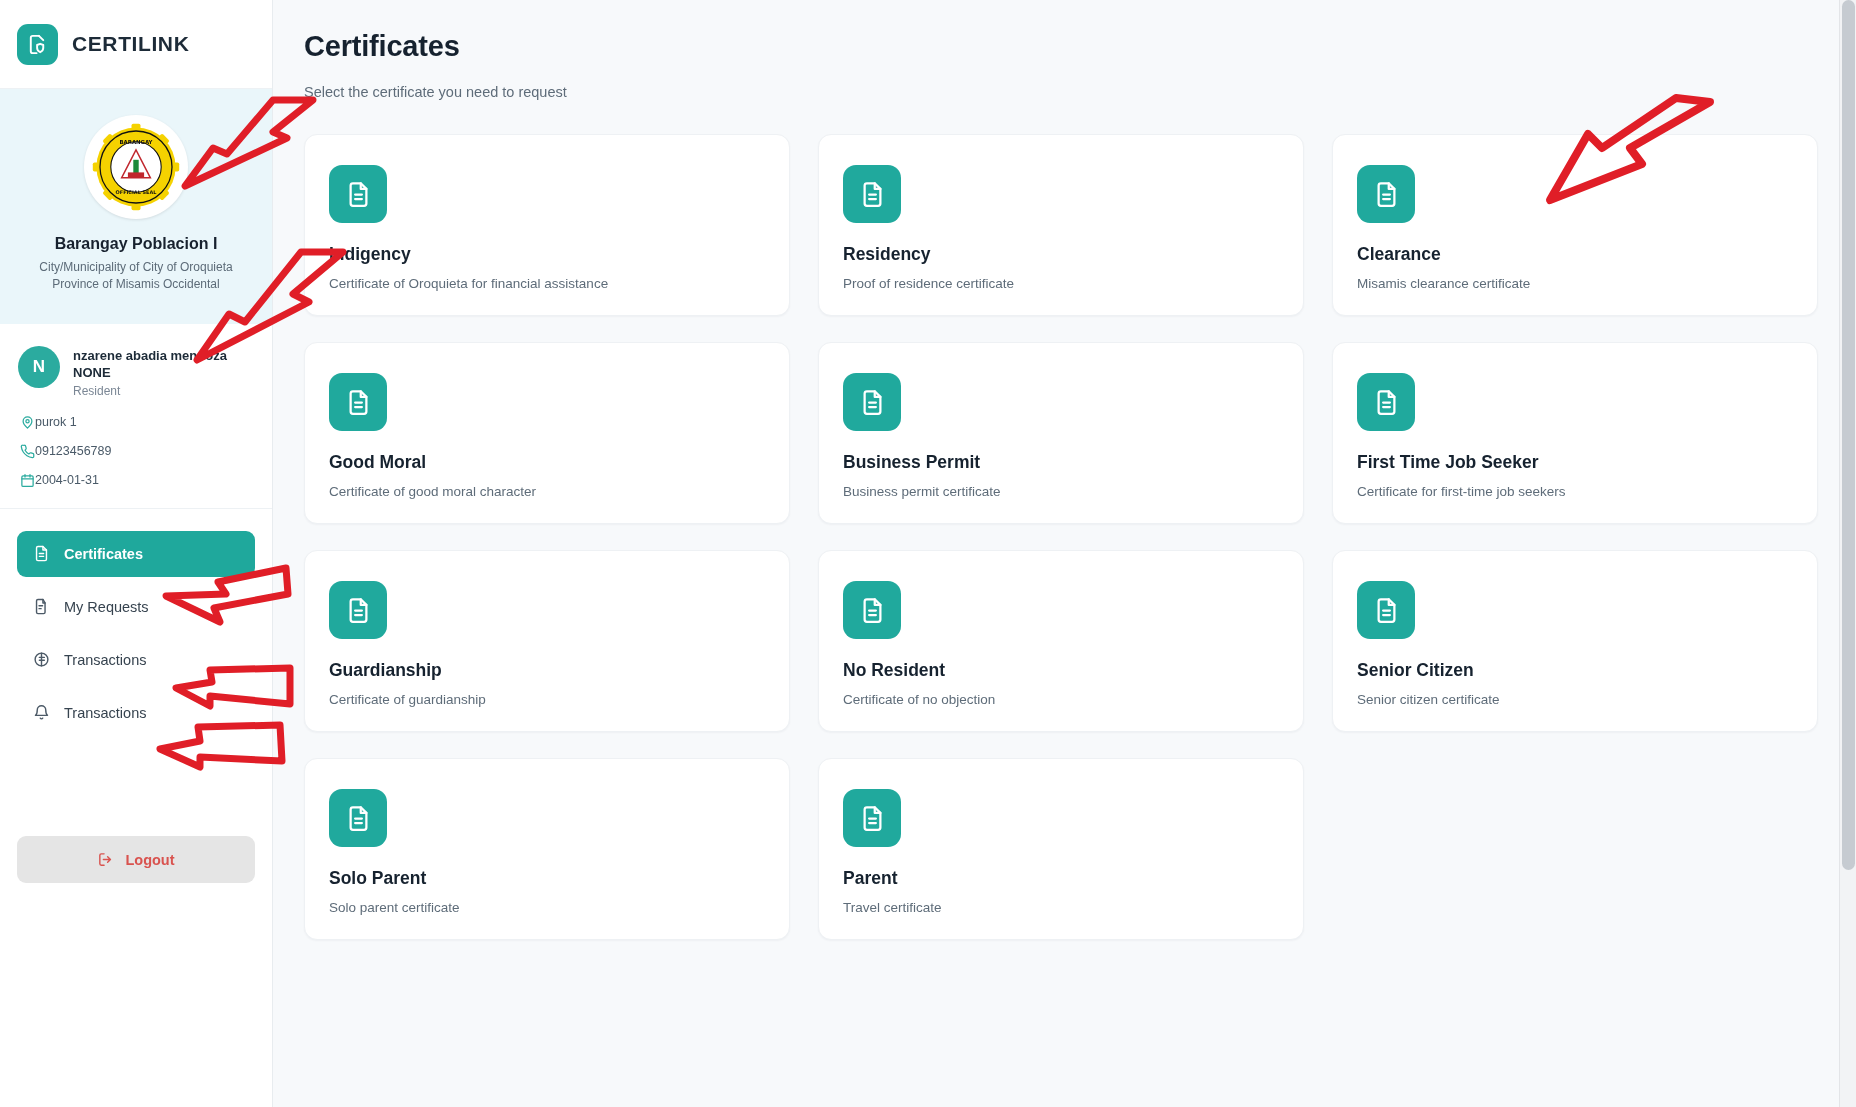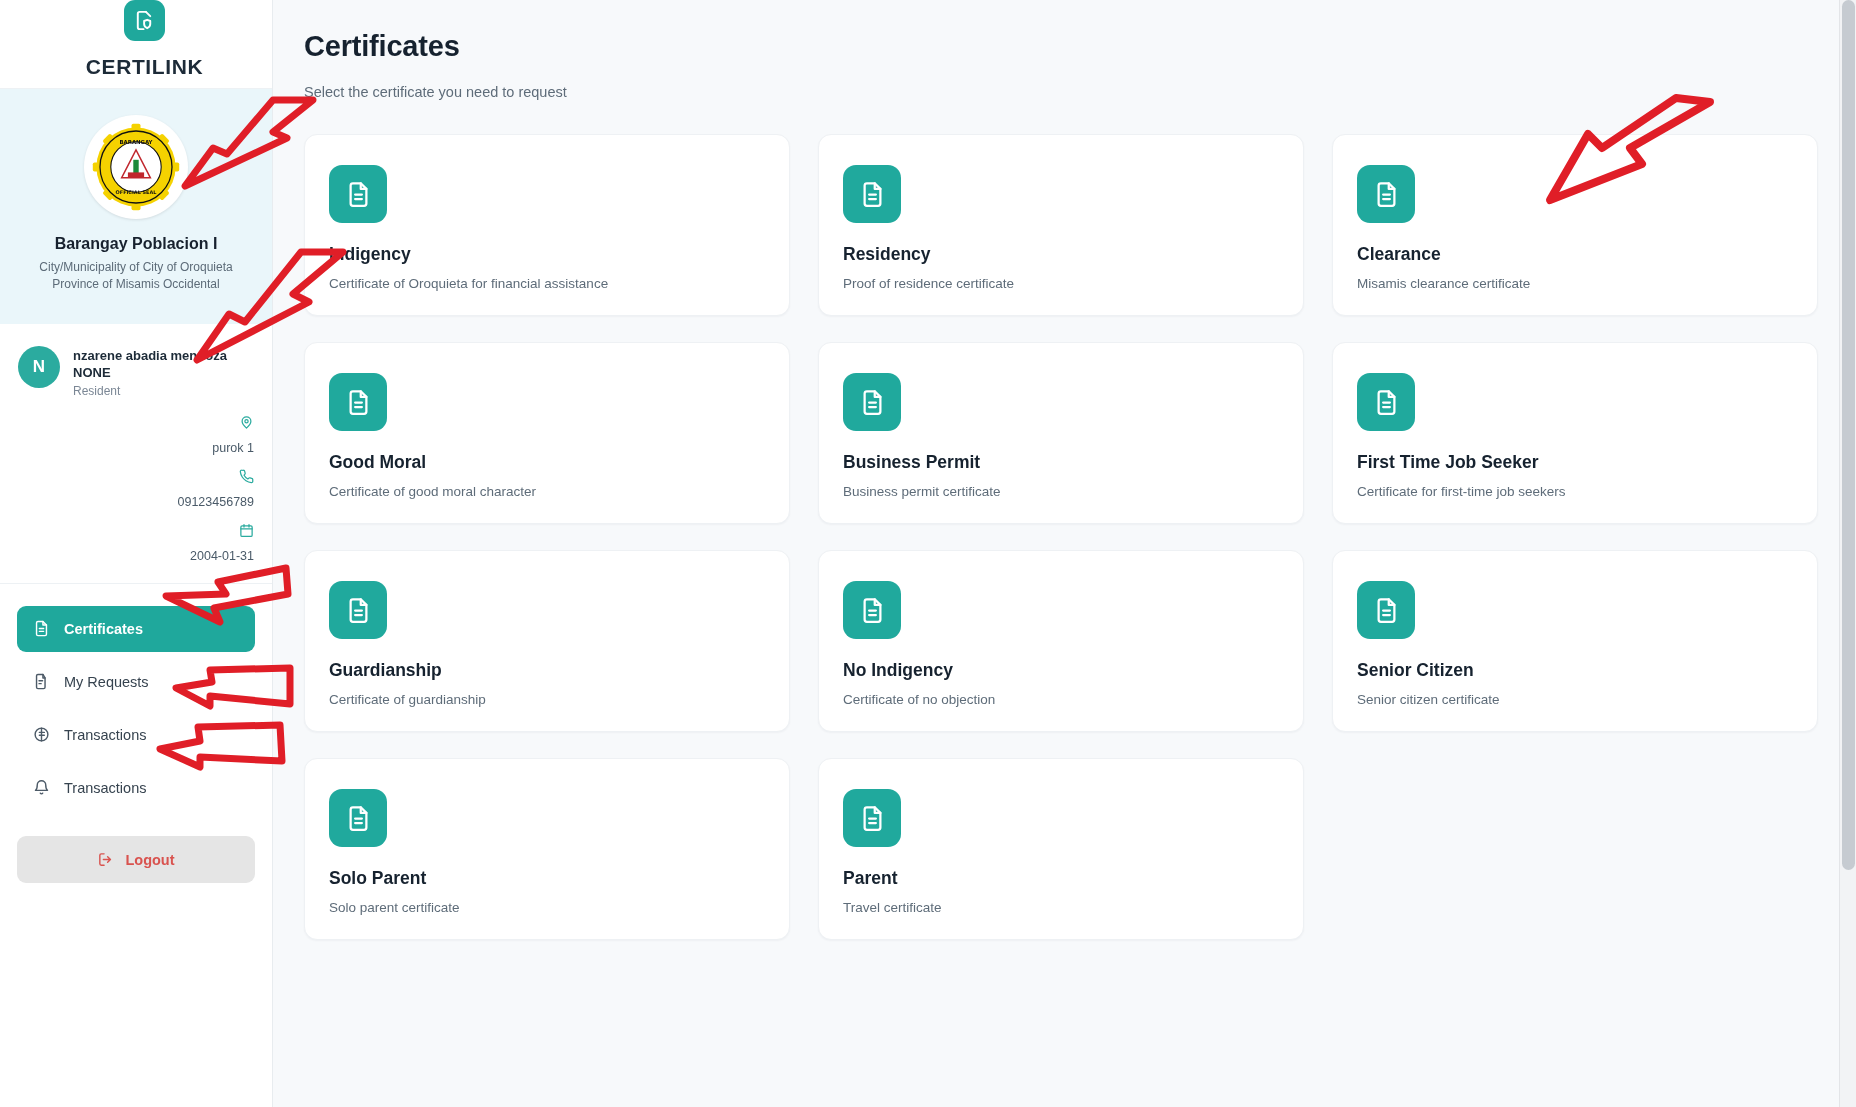--- a/index.html
+++ b/index.html
@@ -27,21 +27,20 @@
     flex-direction: column;
   }
   .brand {
     height: 89px;
     display: flex;
     align-items: center;
     gap: 14px;
     padding-left: 17px;
     border-bottom: 1px solid #edf1f4;
     background: #ffffff;
-    flex-direction: column;
   }
   .brand-logo {
     width: 41px; height: 41px;
     border-radius: 11px;
     background: #1fa89c;
     display: flex; align-items: center; justify-content: center;
     flex: 0 0 auto;
   }
   .brand-name {
     font-size: 21px;
@@ -85,21 +84,21 @@
     font-size: 17px; font-weight: bold;
     flex: 0 0 auto;
   }
   .user-meta { padding-top: 1px; }
   .user-name {
     font-size: 13px; font-weight: bold; color: #1d2b38; line-height: 1.35;
     max-width: 170px;
   }
   .user-role { font-size: 12px; color: #7b8795; margin-top: 2px; }
   .contact-list { margin-top: 17px; display: flex; flex-direction: column; gap: 14px; }
-  .contact-row { display: flex; align-items: flex-end; gap: 11px; padding-left: 2px; flex-direction: column; }
+  .contact-row { display: flex; align-items: flex-start; padding-left: 2px; }
   .contact-row span.txt { font-size: 12.5px; color: #4a5a68; }
   .ci { width: 15px; height: 15px; flex: 0 0 auto; color: #2bab9f; }
 
   
   .nav { padding: 22px 17px 0; display: flex; flex-direction: column; gap: 7px; }
   .nav-item {
     display: flex; align-items: center; gap: 14px;
     height: 46px; padding: 0 16px;
     border-radius: 9px;
     font-size: 14.5px; color: #36434f;
@@ -385,21 +384,21 @@
           <div class="card-desc">Certificate of guardianship</div>
         </div>
         <div class="card">
           <div class="card-icon">
             <svg width="27" height="27" viewBox="0 0 24 24" fill="none" stroke="#ffffff" stroke-width="2" stroke-linecap="round" stroke-linejoin="round">
               <path d="M14 2H7a2 2 0 0 0-2 2v16a2 2 0 0 0 2 2h10a2 2 0 0 0 2-2V7z"></path>
               <path d="M14 2v5h5"></path>
               <path d="M9 12h6M9 16h6"></path>
             </svg>
           </div>
-          <div class="card-title">No Indigency</div>
+          <div class="card-title">No Resident</div>
           <div class="card-desc">Certificate of no objection</div>
         </div>
         <div class="card">
           <div class="card-icon">
             <svg width="27" height="27" viewBox="0 0 24 24" fill="none" stroke="#ffffff" stroke-width="2" stroke-linecap="round" stroke-linejoin="round">
               <path d="M14 2H7a2 2 0 0 0-2 2v16a2 2 0 0 0 2 2h10a2 2 0 0 0 2-2V7z"></path>
               <path d="M14 2v5h5"></path>
               <path d="M9 12h6M9 16h6"></path>
             </svg>
           </div>

